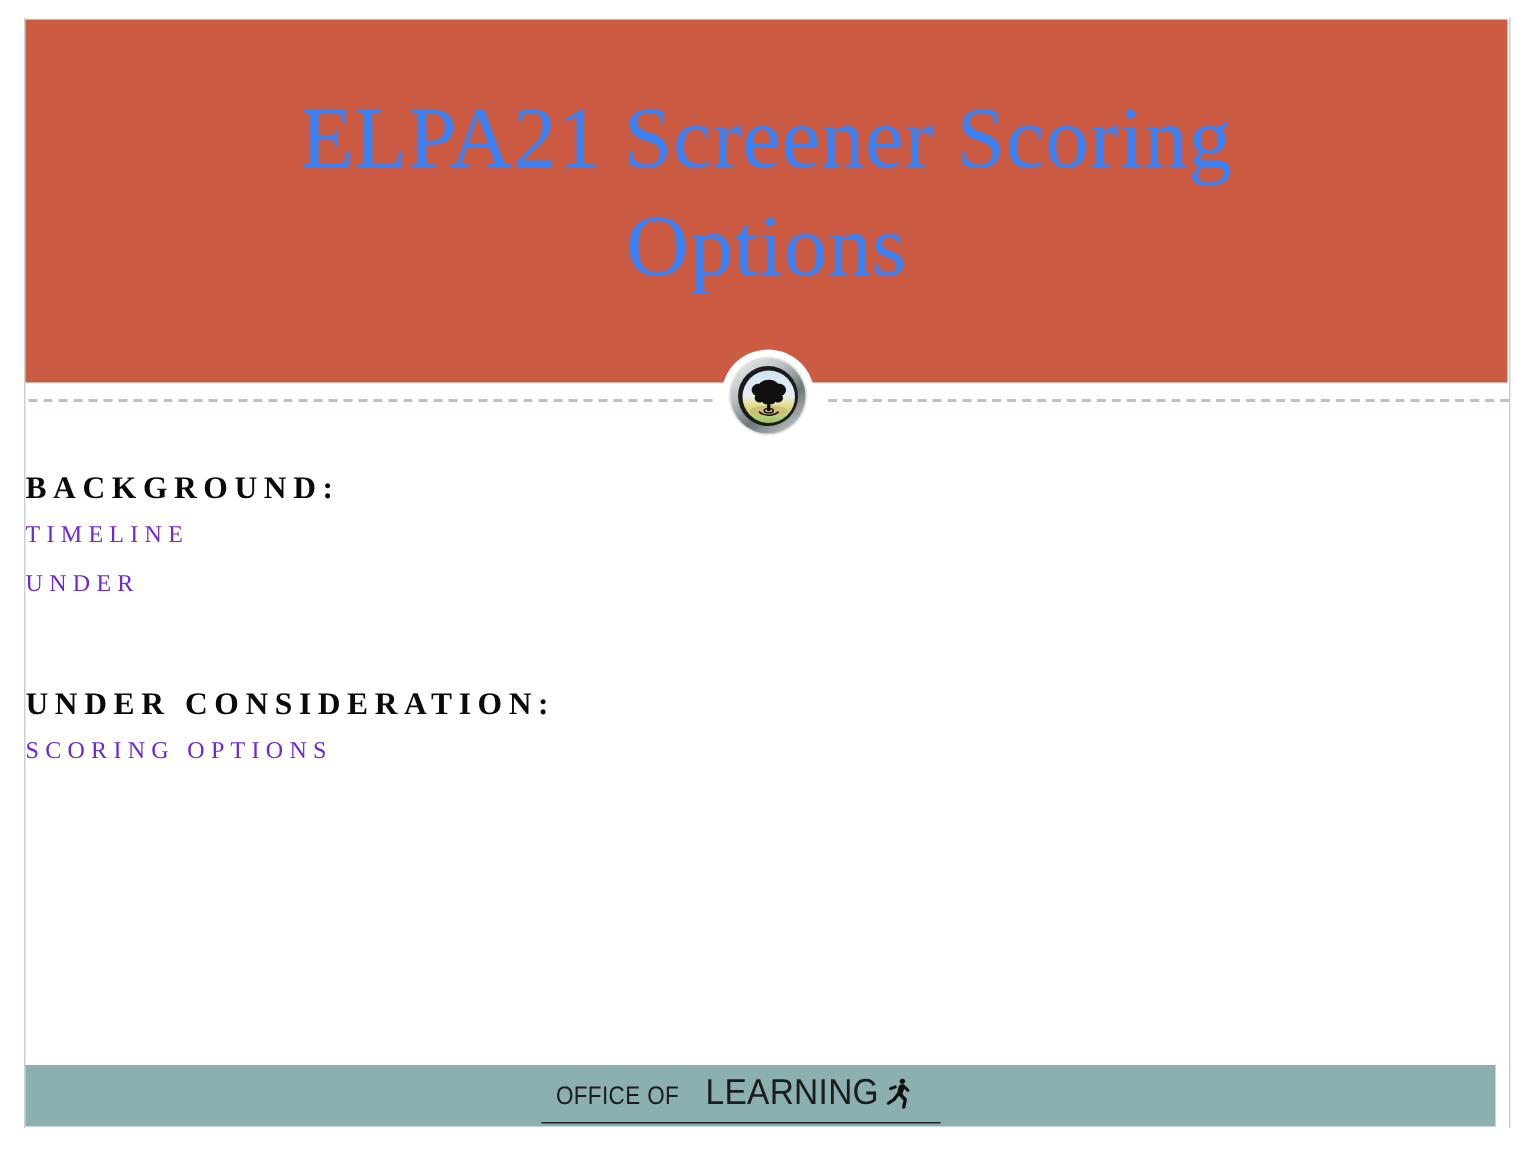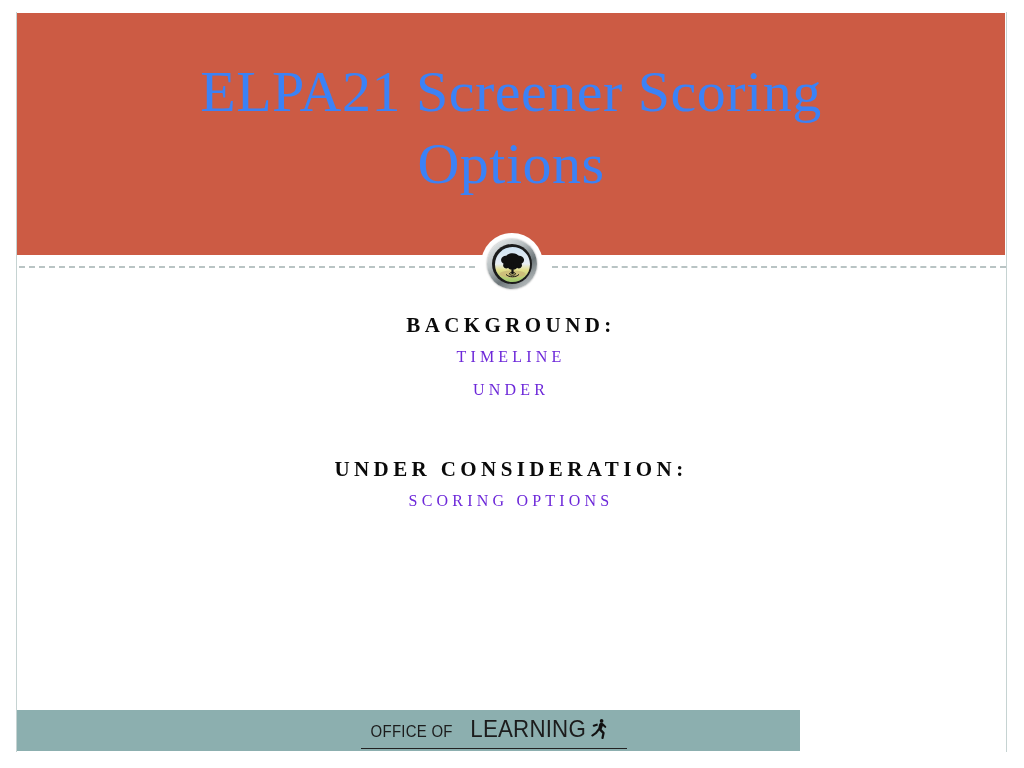--- a/index.html
+++ b/index.html
@@ -114,21 +114,21 @@
     background: linear-gradient(#cfe3f2 0%, #e8eef4 48%, #e4e08c 66%, #9bc46a 100%);
   }
   .emblem-face svg { display: block; }
 
   
   .body-block {
     position: absolute;
     left: 17px;
     top: 310px;
     width: 988px;
-    text-align: center;
+    text-align: left;
     z-index: 2;
   }
   .grp { margin: 0; }
   .grp + .grp { margin-top: 48px; }
 
   .head-line {
     font-family: "Liberation Serif", "DejaVu Serif", serif;
     font-weight: bold;
     font-size: 21px;
     line-height: 30px;
@@ -144,21 +144,21 @@
     letter-spacing: 4.2px;
     color: #6d28d9;
     white-space: nowrap;
   }
 
   
   .footer-bar {
     position: absolute;
     left: 17px;
     top: 710px;
-    width: 783px;
+    width: 980px;
     height: 41px;
     background: #8cafaf;
     z-index: 2;
   }
   .footer-logo {
     position: absolute;
     left: 0; top: 0;
     width: 988px; height: 41px;
     display: flex;
     align-items: center;

